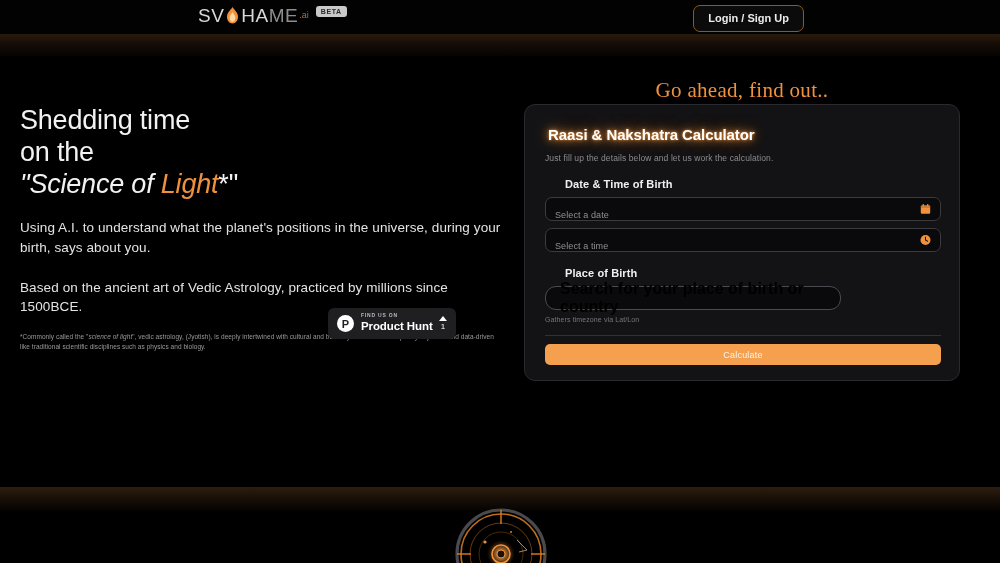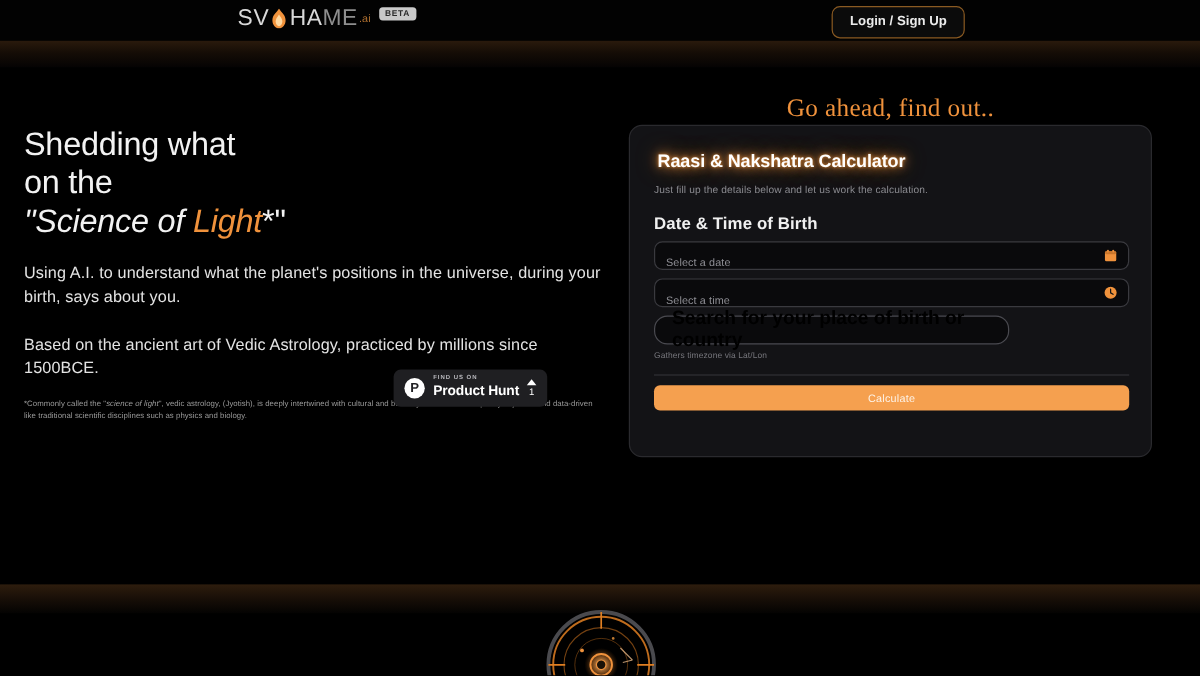--- a/index.html
+++ b/index.html
@@ -132,22 +132,22 @@
     font-size: 15px; font-weight: 700; color: #ffffff;
     letter-spacing: -0.1px;
     text-shadow: 0 0 9px rgba(240,146,60,0.95), 0 0 18px rgba(240,146,60,0.6),
                  0 0 3px rgba(240,146,60,0.9);
     padding: 1px 3px;
   }
   .calc-sub {
     color: #8b8b90; font-size: 8.5px; margin-top: 9px; letter-spacing: 0.1px;
   }
   .field-label {
-    color: #f0f0f0; font-size: 14px; font-weight: 700;
-    margin-top: 15px; margin-bottom: 7px; letter-spacing: 0.1px;
+    color: #f0f0f0; font-size: 11px; font-weight: 700;
+    margin-top: 15px; margin-bottom: 7px; letter-spacing: 0.1px; margin-left: 20px;
   }
   .input-row {
     position: relative; width: 396px; height: 24px;
     background: #0a0a0c; border: 1px solid #3a3a3f;
     border-radius: 7px;
     display: flex; align-items: flex-end;
     margin-bottom: 7px;
     cursor: text;
   }
   .input-row .ph-label {
@@ -212,21 +212,21 @@
       <span class="beta-badge">BETA</span>
     </div>
     <button class="login-btn">Login / Sign Up</button>
   </div>
 
   <div class="band-top"></div>
   <div class="band-bottom"></div>
 
   <div class="hero">
     <h1>
-      <span>Shedding what</span><br>
+      <span>Shedding time</span><br>
       <span>on the</span><br>
       <span class="quote-line"><span>"</span><span>Science of </span><span class="accent">Light</span><span style="font-style:normal">*</span><span style="font-style:normal">"</span></span>
     </h1>
     <p>Using A.I. to understand what the planet's positions in the universe, during your birth, says about you.</p>
     <p class="second">Based on the ancient art of Vedic Astrology, practiced by millions since 1500BCE.</p>
     <div class="footnote">
       <span>*Commonly called the "</span><i>science of light</i><span>", vedic astrology, (Jyotish), is deeply intertwined with cultural and belief systems and is not purely objective and data-driven like traditional scientific disciplines such as physics and biology.</span>
     </div>
   </div>
 
@@ -266,20 +266,21 @@
       <div class="input-row">
         <span class="ph-label">Select a time</span>
         <span class="input-icon">
           <svg width="11" height="11" viewBox="0 0 14 14">
             <circle cx="7" cy="7" r="6.4" fill="#f0923c"></circle>
             <path d="M7 3.2 L7 7 L9.6 8.6" stroke="#161616" stroke-width="1.3" fill="none" stroke-linecap="round"></path>
           </svg>
         </span>
       </div>
 
+      <div class="field-label">Place of Birth</div>
 
       <div class="input-place">
         <span class="ph-label">Search for your place of birth or country</span>
       </div>
 
       <div class="helper">Gathers timezone via Lat/Lon</div>
 
       <div class="divider"></div>
 
 

